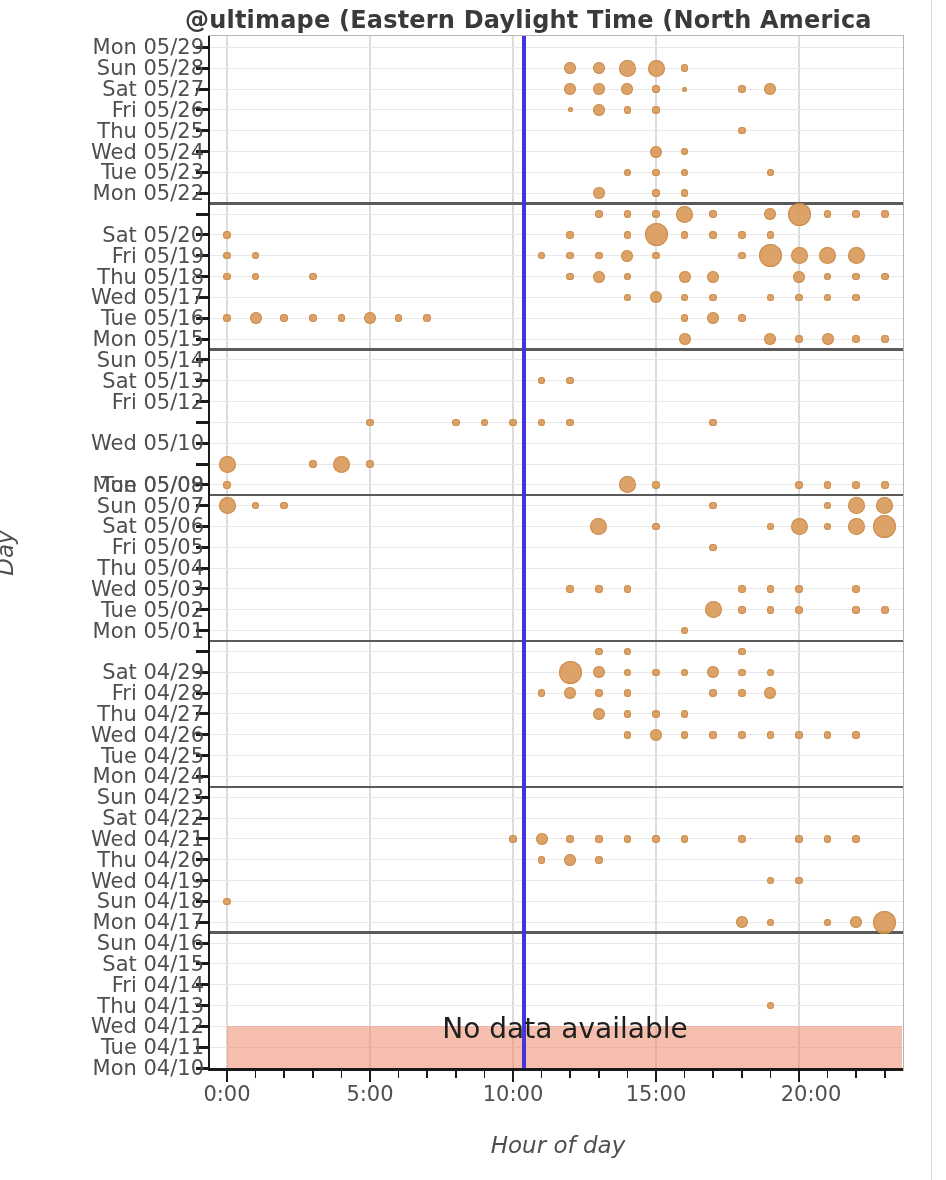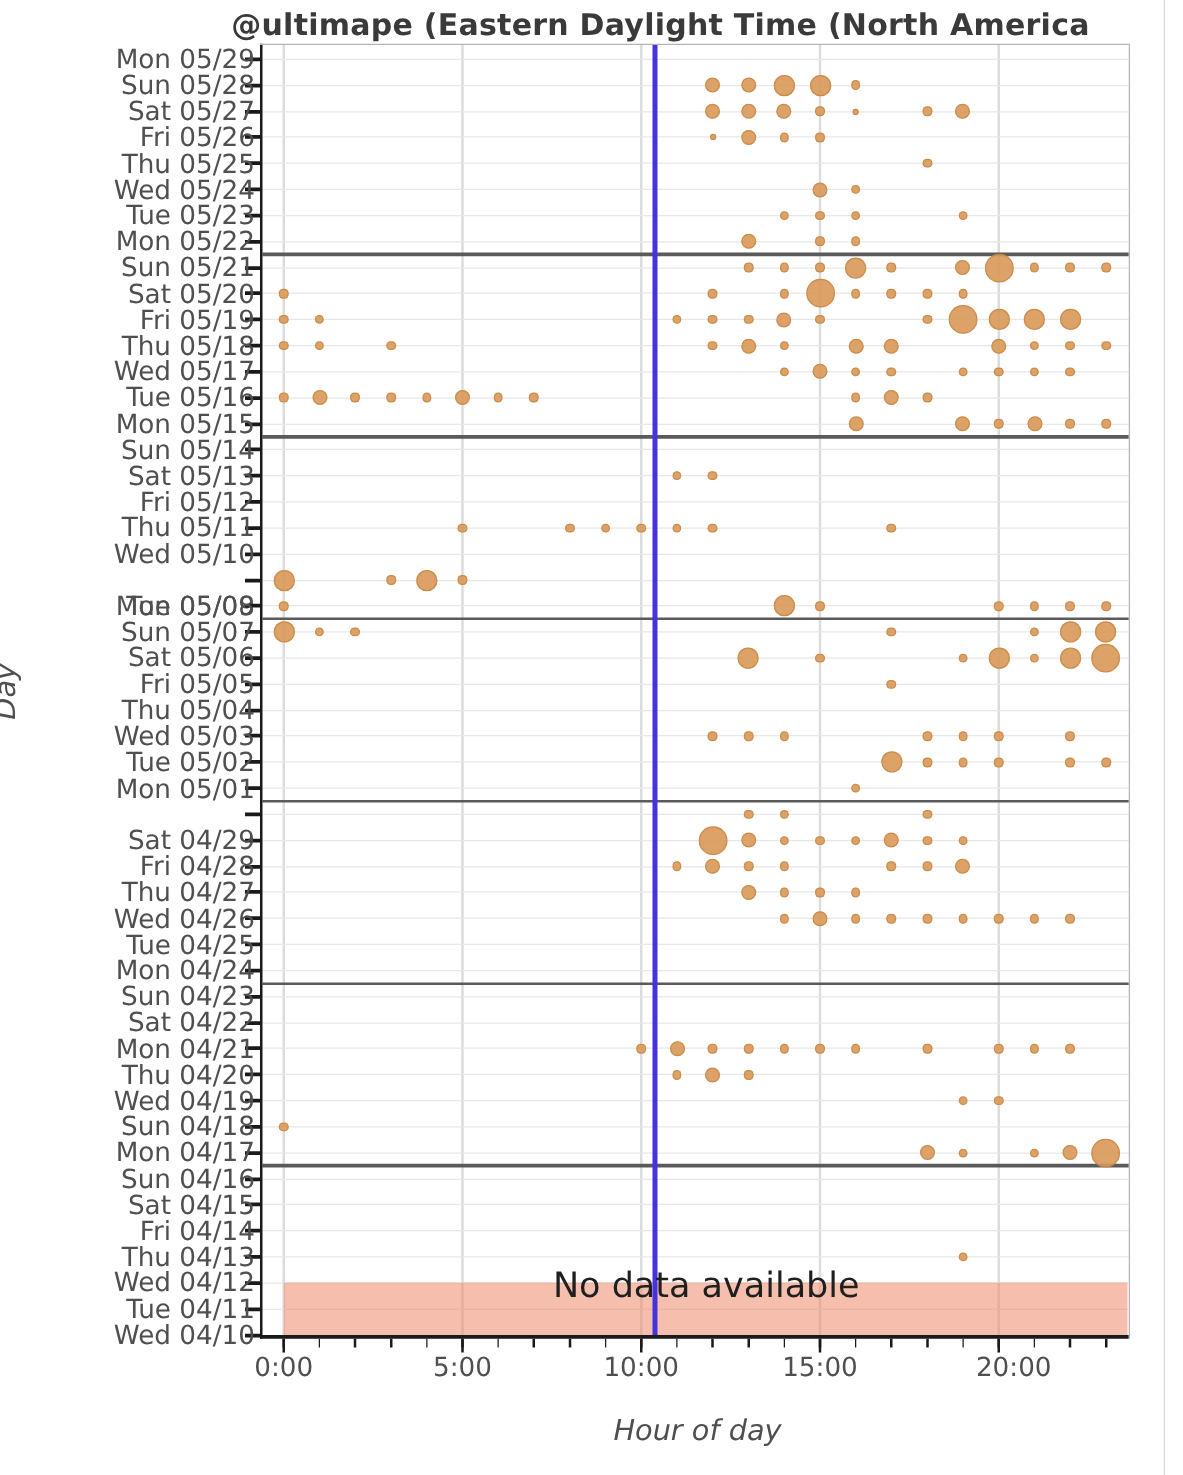--- a/index.html
+++ b/index.html
@@ -318,41 +318,39 @@
     <div class="ylab" style="top: 98.89px; z-index: 31;">Fri 05/26</div>
     <div class="abs" style="left: 196px; top: 129.22px; width: 12px; height: 3px; background: rgb(26, 26, 26); z-index: 31;"></div>
     <div class="ylab" style="top: 119.72px; z-index: 31;">Thu 05/25</div>
     <div class="abs" style="left: 196px; top: 150.05px; width: 12px; height: 3px; background: rgb(26, 26, 26); z-index: 31;"></div>
     <div class="ylab" style="top: 140.55px; z-index: 31;">Wed 05/24</div>
     <div class="abs" style="left: 196px; top: 170.88px; width: 12px; height: 3px; background: rgb(26, 26, 26); z-index: 31;"></div>
     <div class="ylab" style="top: 161.38px; z-index: 31;">Tue 05/23</div>
     <div class="abs" style="left: 196px; top: 191.71px; width: 12px; height: 3px; background: rgb(26, 26, 26); z-index: 31;"></div>
     <div class="ylab" style="top: 182.21px; z-index: 31;">Mon 05/22</div>
     <div class="abs" style="left: 196px; top: 212.54px; width: 12px; height: 3px; background: rgb(26, 26, 26); z-index: 31;"></div>
-    <div class="ylab" style="top: 203.04px; z-index: 31;">Sun 05/21</div>
     <div class="abs" style="left: 196px; top: 233.37px; width: 12px; height: 3px; background: rgb(26, 26, 26); z-index: 31;"></div>
     <div class="ylab" style="top: 223.87px; z-index: 31;">Sat 05/20</div>
     <div class="abs" style="left: 196px; top: 254.2px; width: 12px; height: 3px; background: rgb(26, 26, 26); z-index: 31;"></div>
     <div class="ylab" style="top: 244.7px; z-index: 31;">Fri 05/19</div>
     <div class="abs" style="left: 196px; top: 275.03px; width: 12px; height: 3px; background: rgb(26, 26, 26); z-index: 31;"></div>
     <div class="ylab" style="top: 265.53px; z-index: 31; text-align: right;">Thu 05/18</div>
     <div class="abs" style="left: 196px; top: 295.86px; width: 12px; height: 3px; background: rgb(26, 26, 26); z-index: 31;"></div>
     <div class="ylab" style="top: 286.36px; z-index: 31;">Wed 05/17</div>
     <div class="abs" style="left: 196px; top: 316.69px; width: 12px; height: 3px; background: rgb(26, 26, 26); z-index: 31;"></div>
     <div class="ylab" style="top: 307.19px; z-index: 31;">Tue 05/16</div>
     <div class="abs" style="left: 196px; top: 337.52px; width: 12px; height: 3px; background: rgb(26, 26, 26); z-index: 31;"></div>
     <div class="ylab" style="top: 328.02px; z-index: 31;">Mon 05/15</div>
     <div class="abs" style="left: 196px; top: 358.35px; width: 12px; height: 3px; background: rgb(26, 26, 26); z-index: 31;"></div>
     <div class="ylab" style="top: 348.85px; z-index: 31;">Sun 05/14</div>
     <div class="abs" style="left: 196px; top: 379.18px; width: 12px; height: 3px; background: rgb(26, 26, 26); z-index: 31;"></div>
     <div class="ylab" style="top: 369.68px; z-index: 31;">Sat 05/13</div>
     <div class="abs" style="left: 196px; top: 400.01px; width: 12px; height: 3px; background: rgb(26, 26, 26); z-index: 31;"></div>
     <div class="ylab" style="top: 390.51px; z-index: 31;">Fri 05/12</div>
     <div class="abs" style="left: 196px; top: 420.84px; width: 12px; height: 3px; background: rgb(26, 26, 26); z-index: 31;"></div>
-    <div class="ylab" style="top: 411.34px; z-index: 31;">Thu 05/11</div>
     <div class="abs" style="left: 196px; top: 441.67px; width: 12px; height: 3px; background: rgb(26, 26, 26); z-index: 31;"></div>
     <div class="ylab" style="top: 432.17px; z-index: 31;">Wed 05/10</div>
     <div class="abs" style="left: 196px; top: 462.5px; width: 12px; height: 3px; background: rgb(26, 26, 26); z-index: 31;"></div>
     <div class="ylab" style="top: 474px; z-index: 31;">Tue 05/09</div>
     <div class="abs" style="left: 196px; top: 483.33px; width: 12px; height: 3px; background: rgb(26, 26, 26); z-index: 31;"></div>
     <div class="ylab" style="top: 473.83px; z-index: 31;">Mon 05/08</div>
     <div class="abs" style="left: 196px; top: 504.16px; width: 12px; height: 3px; background: rgb(26, 26, 26); z-index: 31;"></div>
     <div class="ylab" style="top: 494.66px; z-index: 31;">Sun 05/07</div>
     <div class="abs" style="left: 196px; top: 524.99px; width: 12px; height: 3px; background: rgb(26, 26, 26); z-index: 31;"></div>
     <div class="ylab" style="top: 515.49px; z-index: 31;">Sat 05/06</div>
@@ -377,21 +375,21 @@
     <div class="ylab" style="top: 723.79px; z-index: 31;">Wed 04/26</div>
     <div class="abs" style="left: 196px; top: 754.12px; width: 12px; height: 3px; background: rgb(26, 26, 26); z-index: 31;"></div>
     <div class="ylab" style="top: 744.62px; z-index: 31;">Tue 04/25</div>
     <div class="abs" style="left: 196px; top: 774.95px; width: 12px; height: 3px; background: rgb(26, 26, 26); z-index: 31;"></div>
     <div class="ylab" style="top: 765.45px; z-index: 31;">Mon 04/24</div>
     <div class="abs" style="left: 196px; top: 795.78px; width: 12px; height: 3px; background: rgb(26, 26, 26); z-index: 31;"></div>
     <div class="ylab" style="top: 786.28px; z-index: 31;">Sun 04/23</div>
     <div class="abs" style="left: 196px; top: 816.61px; width: 12px; height: 3px; background: rgb(26, 26, 26); z-index: 31;"></div>
     <div class="ylab" style="top: 807.11px; z-index: 31;">Sat 04/22</div>
     <div class="abs" style="left: 196px; top: 837.44px; width: 12px; height: 3px; background: rgb(26, 26, 26); z-index: 31;"></div>
-    <div class="ylab" style="top: 827.94px; z-index: 31;">Mon 04/21</div>
+    <div class="ylab" style="top: 827.94px; z-index: 31;">Wed 04/21</div>
     <div class="abs" style="left: 196px; top: 858.27px; width: 12px; height: 3px; background: rgb(26, 26, 26); z-index: 31;"></div>
     <div class="ylab" style="top: 848.77px; z-index: 31;">Thu 04/20</div>
     <div class="abs" style="left: 196px; top: 879.1px; width: 12px; height: 3px; background: rgb(26, 26, 26); z-index: 31;"></div>
     <div class="ylab" style="top: 869.6px; z-index: 31;">Wed 04/19</div>
     <div class="abs" style="left: 196px; top: 899.93px; width: 12px; height: 3px; background: rgb(26, 26, 26); z-index: 31;"></div>
     <div class="ylab" style="top: 890.43px; z-index: 31;">Sun 04/18</div>
     <div class="abs" style="left: 196px; top: 920.76px; width: 12px; height: 3px; background: rgb(26, 26, 26); z-index: 31;"></div>
     <div class="ylab" style="top: 911.26px; z-index: 31;">Mon 04/17</div>
     <div class="abs" style="left: 196px; top: 941.59px; width: 12px; height: 3px; background: rgb(26, 26, 26); z-index: 31;"></div>
     <div class="ylab" style="top: 932.09px; z-index: 31;">Sun 04/16</div>
@@ -399,21 +397,21 @@
     <div class="ylab" style="top: 952.92px; z-index: 31;">Sat 04/15</div>
     <div class="abs" style="left: 196px; top: 983.25px; width: 12px; height: 3px; background: rgb(26, 26, 26); z-index: 31;"></div>
     <div class="ylab" style="top: 973.75px; z-index: 31;">Fri 04/14</div>
     <div class="abs" style="left: 196px; top: 1004.08px; width: 12px; height: 3px; background: rgb(26, 26, 26); z-index: 31;"></div>
     <div class="ylab" style="top: 994.58px; z-index: 31;">Thu 04/13</div>
     <div class="abs" style="left: 196px; top: 1024.91px; width: 12px; height: 3px; background: rgb(26, 26, 26); z-index: 31;"></div>
     <div class="ylab" style="top: 1015.41px; z-index: 31;">Wed 04/12</div>
     <div class="abs" style="left: 196px; top: 1045.74px; width: 12px; height: 3px; background: rgb(26, 26, 26); z-index: 31;"></div>
     <div class="ylab" style="top: 1036.24px; z-index: 31;">Tue 04/11</div>
     <div class="abs" style="left: 196px; top: 1066.57px; width: 12px; height: 3px; background: rgb(26, 26, 26); z-index: 31;"></div>
-    <div class="ylab" style="top: 1057.07px; z-index: 31;">Wed 04/10</div>
+    <div class="ylab" style="top: 1057.07px; z-index: 31;">Mon 04/10</div>
     <div class="abs" style="left: 226.25px; top: 1070.5px; width: 1.5px; height: 7px; background: rgb(26, 26, 26); z-index: 31;"></div>
     <div class="abs" style="left: 254.85px; top: 1070.5px; width: 1.5px; height: 7px; background: rgb(26, 26, 26); z-index: 31;"></div>
     <div class="abs" style="left: 283.45px; top: 1070.5px; width: 1.5px; height: 7px; background: rgb(26, 26, 26); z-index: 31;"></div>
     <div class="abs" style="left: 312.05px; top: 1070.5px; width: 1.5px; height: 7px; background: rgb(26, 26, 26); z-index: 31;"></div>
     <div class="abs" style="left: 340.65px; top: 1070.5px; width: 1.5px; height: 7px; background: rgb(26, 26, 26); z-index: 31;"></div>
     <div class="abs" style="left: 369.25px; top: 1070.5px; width: 1.5px; height: 7px; background: rgb(26, 26, 26); z-index: 31;"></div>
     <div class="abs" style="left: 397.85px; top: 1070.5px; width: 1.5px; height: 7px; background: rgb(26, 26, 26); z-index: 31;"></div>
     <div class="abs" style="left: 426.45px; top: 1070.5px; width: 1.5px; height: 7px; background: rgb(26, 26, 26); z-index: 31;"></div>
     <div class="abs" style="left: 455.05px; top: 1070.5px; width: 1.5px; height: 7px; background: rgb(26, 26, 26); z-index: 31;"></div>
     <div class="abs" style="left: 483.65px; top: 1070.5px; width: 1.5px; height: 7px; background: rgb(26, 26, 26); z-index: 31;"></div>

